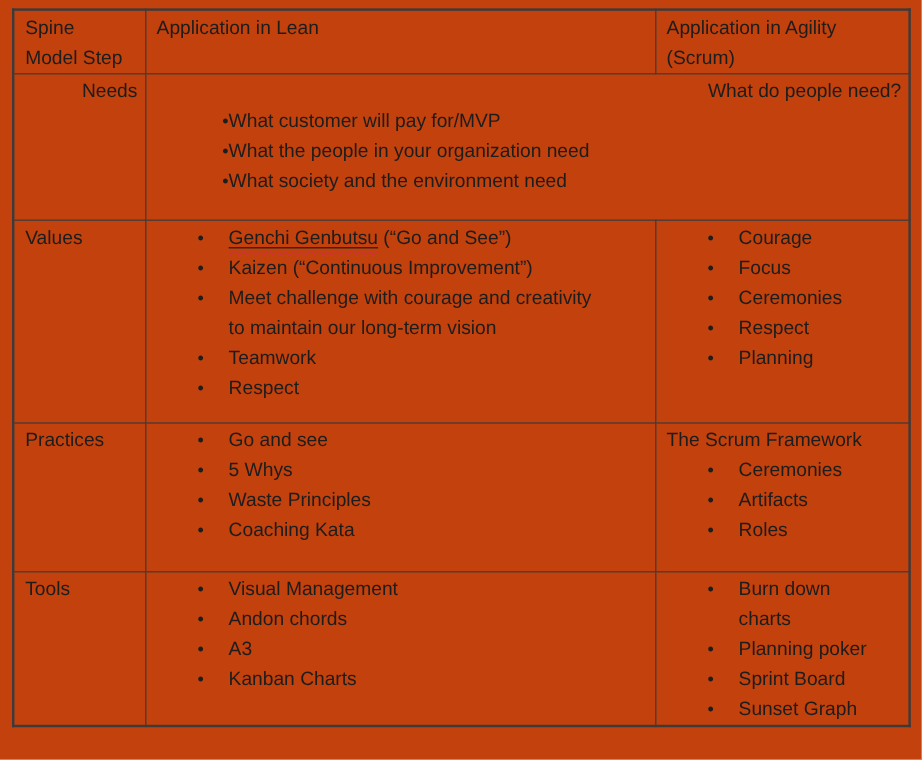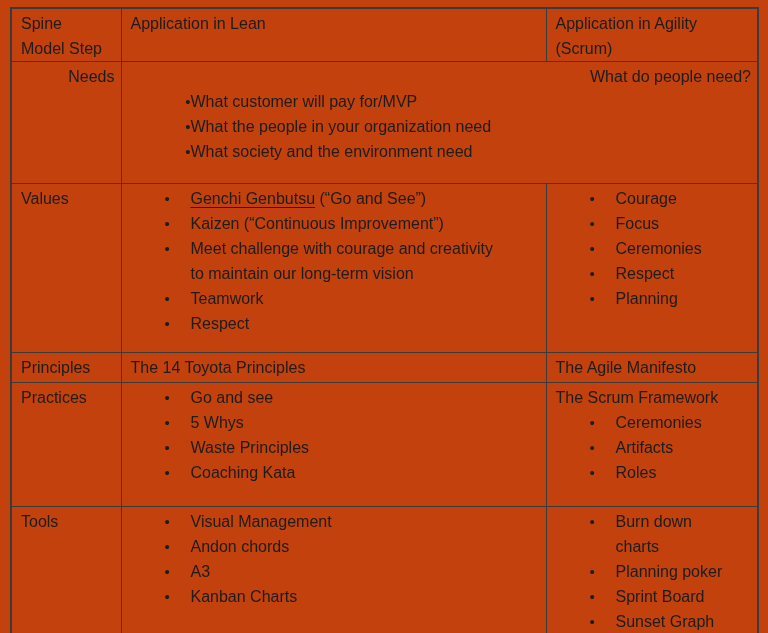--- a/index.html
+++ b/index.html
@@ -157,31 +157,20 @@
           <span class="dot">•</span>
           <span class="t pre">Respect</span>
         </div>
         <div class="li">
           <span class="dot">•</span>
           <span class="t pre">Planning</span>
         </div>
       </td>
     </tr>
 
-    <tr class="r-principles">
-      <td>
-        <div class="pre">Principles</div>
-      </td>
-      <td>
-        <div class="pre">The 14 Toyota Principles</div>
-      </td>
-      <td>
-        <div class="pre">The Agile Manifesto</div>
-      </td>
-    </tr>
 
     <tr class="r-practices">
       <td>
         <div class="pre">Practices</div>
       </td>
       <td>
         <div class="li">
           <span class="dot">•</span>
           <span class="t pre">Go and see</span>
         </div>

